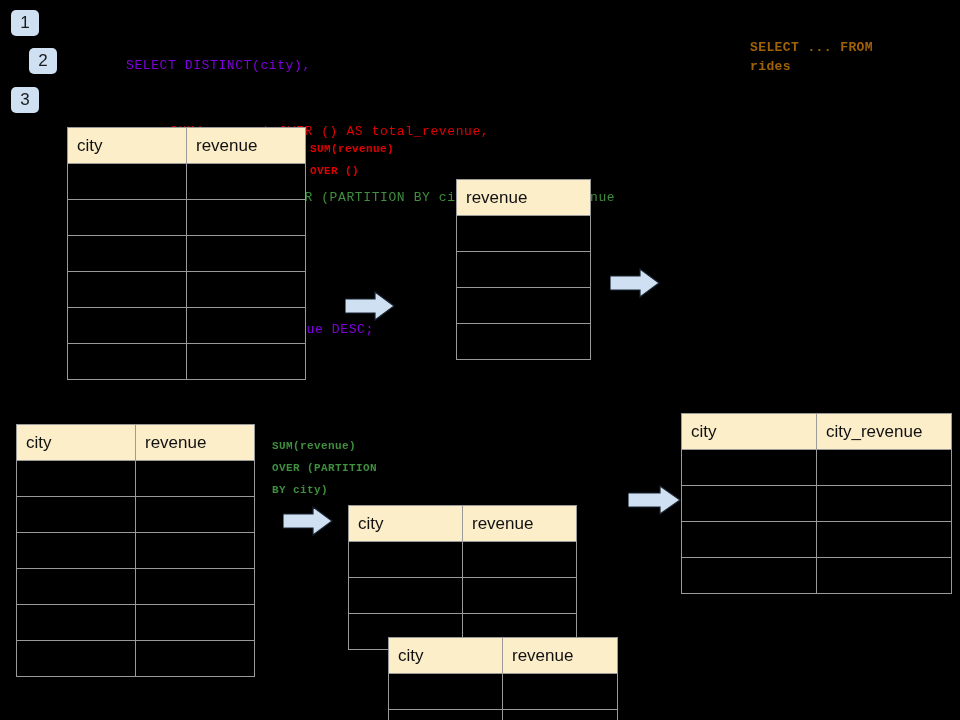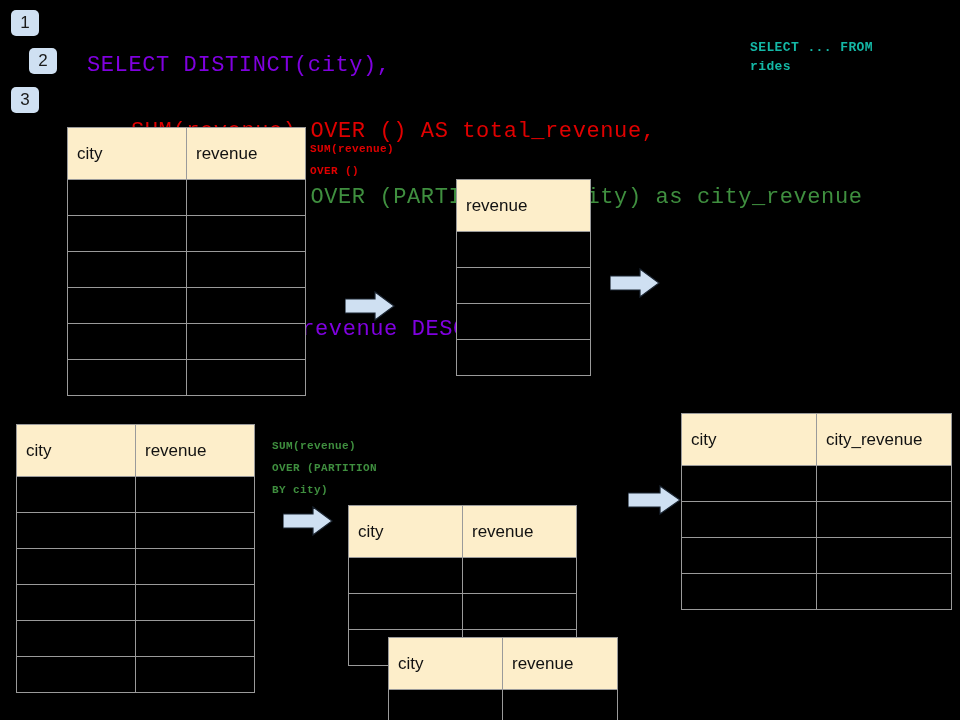--- a/index.html
+++ b/index.html
@@ -35,38 +35,39 @@
     font-size: 17px;
     line-height: 26px;
     text-align: center;
     font-weight: 400;
   }
 
   
   .sql-block {
     position: absolute;
     font-family: "Liberation Mono", monospace;
-    font-size: 22px;
+    font-size: 13px;
     letter-spacing: 0.6px;
     white-space: pre;
     line-height: 22px;
+    margin-left: 39px;
   }
   .sql-line { white-space: pre; }
   .c-purple { color: #8000e0; }
   .c-red    { color: #e00000; }
   .c-green  { color: #3f8f3f; }
 
   .sql-side {
     position: absolute;
     font-family: "Liberation Mono", monospace;
     font-size: 13px;
     letter-spacing: 0.4px;
     line-height: 19px;
     white-space: pre;
-    color: #14b8a6;
+    color: #a16207;
     font-weight: bold;
   }
 
   
   .annot {
     position: absolute;
     font-family: "Liberation Mono", monospace;
     font-size: 11px;
     letter-spacing: 0.4px;
     line-height: 22px;
@@ -90,21 +91,21 @@
     margin: 0;
   }
   .tbl th {
     background: #fdeeca;
     color: #111111;
     font-family: "Liberation Sans", sans-serif;
     font-size: 17px;
     font-weight: 400;
     text-align: left;
     padding-left: 9px;
-    height: 52px;
+    height: 36px;
     box-sizing: border-box;
   }
   .tbl td {
     background: #000000;
     height: 36px;
     box-sizing: border-box;
   }
 
   
   .arrow {

